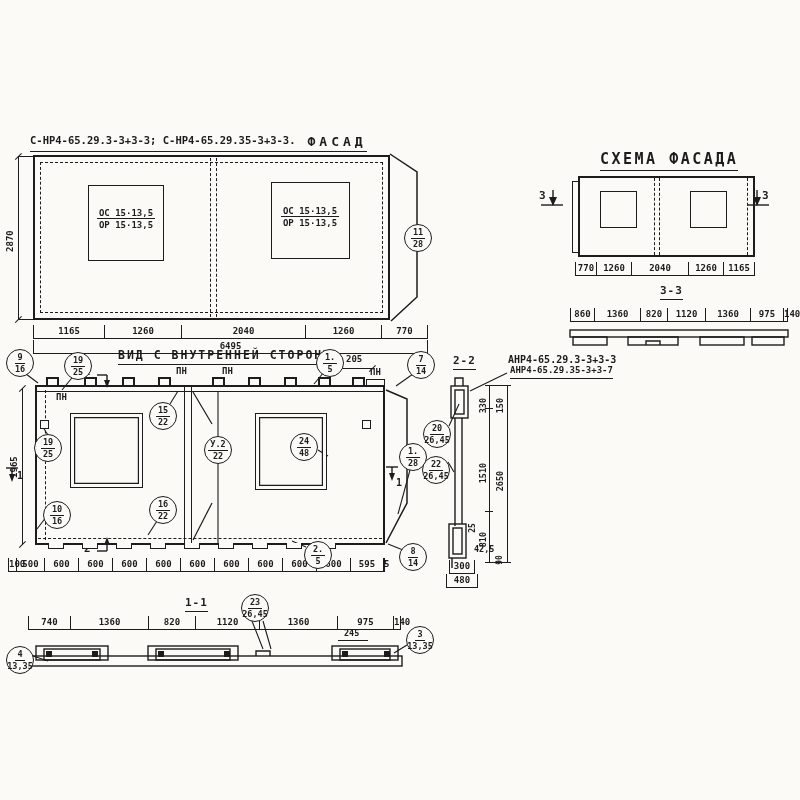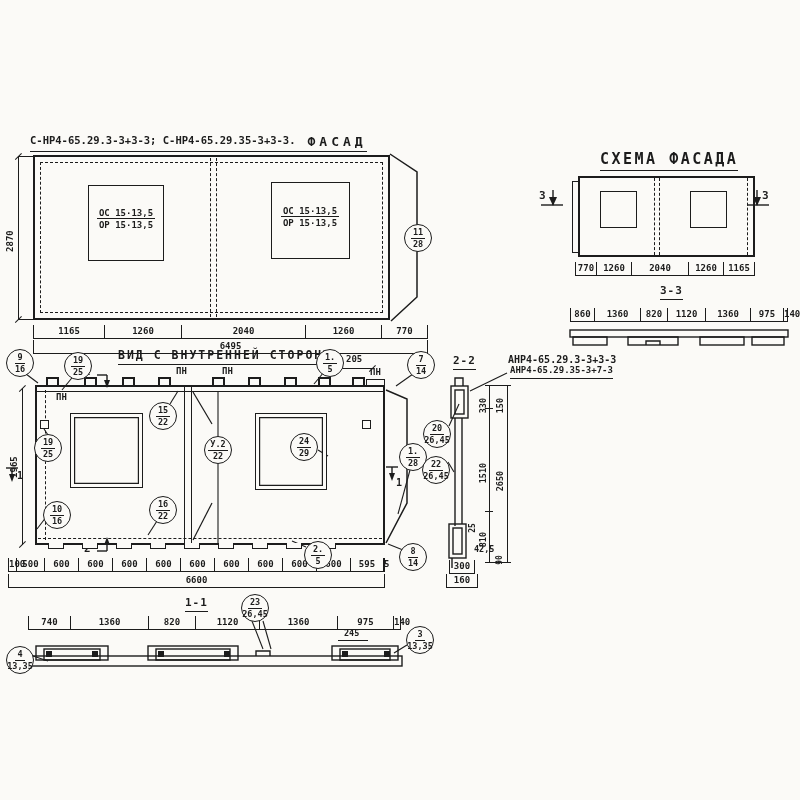--- a/index.html
+++ b/index.html
@@ -280,21 +280,21 @@
   <div class="co" style="left:149px;top:402px">
     <span class="nt">15</span>
     <span>22</span>
   </div>
   <div class="co" style="left:204px;top:436px">
     <span class="nt">У.2</span>
     <span>22</span>
   </div>
   <div class="co" style="left:290px;top:433px">
     <span class="nt">24</span>
-    <span>29</span>
+    <span>48</span>
   </div>
   <div class="co" style="left:43px;top:501px">
     <span class="nt">10</span>
     <span>16</span>
   </div>
   <div class="co" style="left:149px;top:496px">
     <span class="nt">16</span>
     <span>22</span>
   </div>
   <div class="co" style="left:304px;top:541px">
@@ -324,23 +324,20 @@
     <span class="seg" style="width:34px">600</span>
     <span class="seg" style="width:34px">600</span>
     <span class="seg" style="width:34px">600</span>
     <span class="seg" style="width:34px">600</span>
     <span class="seg" style="width:34px">600</span>
     <span class="seg" style="width:34px">600</span>
     <span class="seg" style="width:34px">600</span>
     <span class="seg" style="width:34px">600</span>
     <span class="seg" style="width:33px">595</span>
     <span class="seg" style="width:2px">5</span>
-  </div>
-  <div class="dimrow" style="left:8px;top:574px;width:377px">
-    <span class="seg" style="width:377px">6600</span>
   </div>
 
   <div class="t u" style="left:185px;top:597px;font-size:11px;letter-spacing:1px">1-1</div>
   <div class="co" style="left:241px;top:594px">
     <span class="nt">23</span>
     <span>26,45</span>
   </div>
 
   <div class="dimrow" style="left:28px;top:616px;width:374px">
     <span class="seg" style="width:42px">740</span>
@@ -358,21 +355,21 @@
     <span class="nt">4</span>
     <span>13,35</span>
   </div>
   <div class="co" style="left:406px;top:626px">
     <span class="nt">3</span>
     <span>13,35</span>
   </div>
 
   <div class="t u" style="left:453px;top:355px;font-size:11px;letter-spacing:1px">2-2</div>
   <div class="t" style="left:508px;top:354px;font-size:10px">АНР4-65.29.3-3+3-3</div>
-  <div class="t u" style="left:510px;top:366px;font-size:9px">АНР4-65.29.35-3+7-3</div>
+  <div class="t u" style="left:510px;top:366px;font-size:9px">АНР4-65.29.35-3+3-7</div>
 
   <div class="co" style="left:423px;top:420px">
     <span class="nt">20</span>
     <span>26,45</span>
   </div>
   <div class="co" style="left:422px;top:456px">
     <span class="nt">22</span>
     <span>26,45</span>
   </div>
 
@@ -389,16 +386,16 @@
   <div class="t rot" style="left:505px;top:482px;font-size:8.5px">2650</div>
   <div class="t rot" style="left:488px;top:538px;font-size:8.5px">810</div>
   <div class="t rot" style="left:478px;top:524px;font-size:8px">25</div>
   <div class="t" style="left:474px;top:545px;font-size:8.5px">42,5</div>
   <div class="t rot" style="left:505px;top:556px;font-size:8px">90</div>
 
   <div class="dimrow" style="left:449px;top:560px;width:26px">
     <span class="seg" style="width:26px">300</span>
   </div>
   <div class="dimrow" style="left:446px;top:574px;width:32px">
-    <span class="seg" style="width:32px">160</span>
+    <span class="seg" style="width:32px">480</span>
   </div>
 
 </div>
 
 </body></html>

